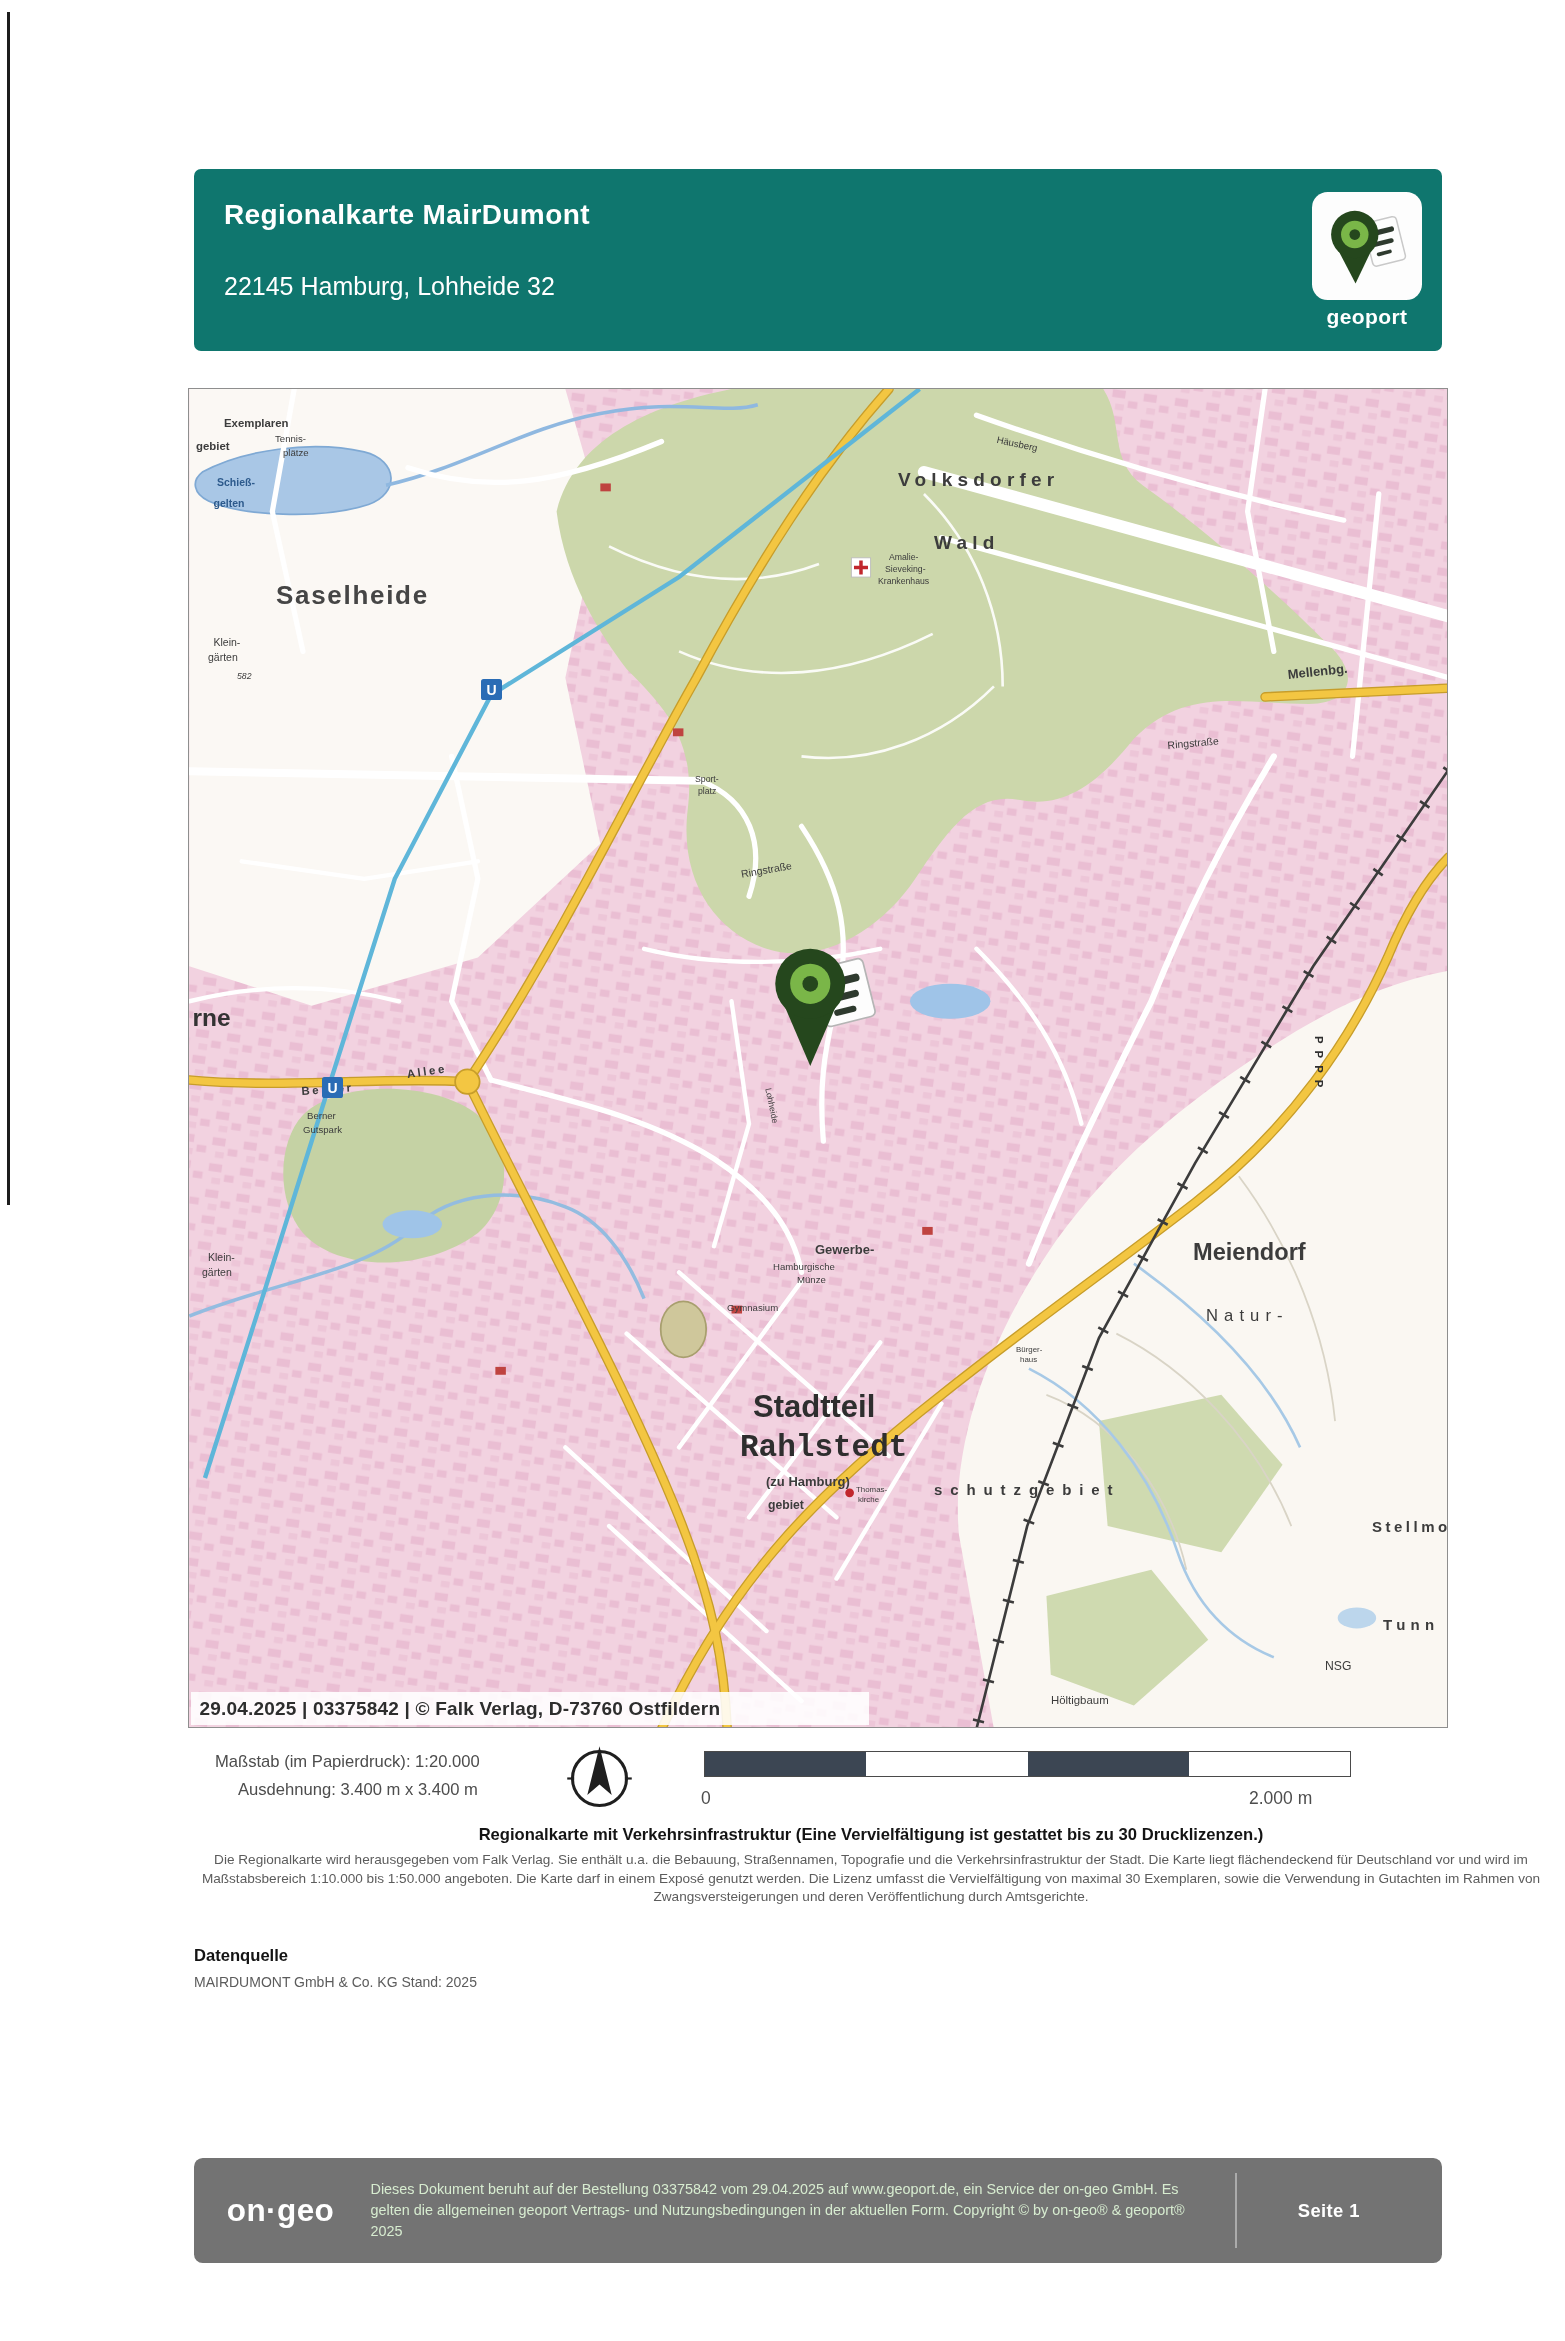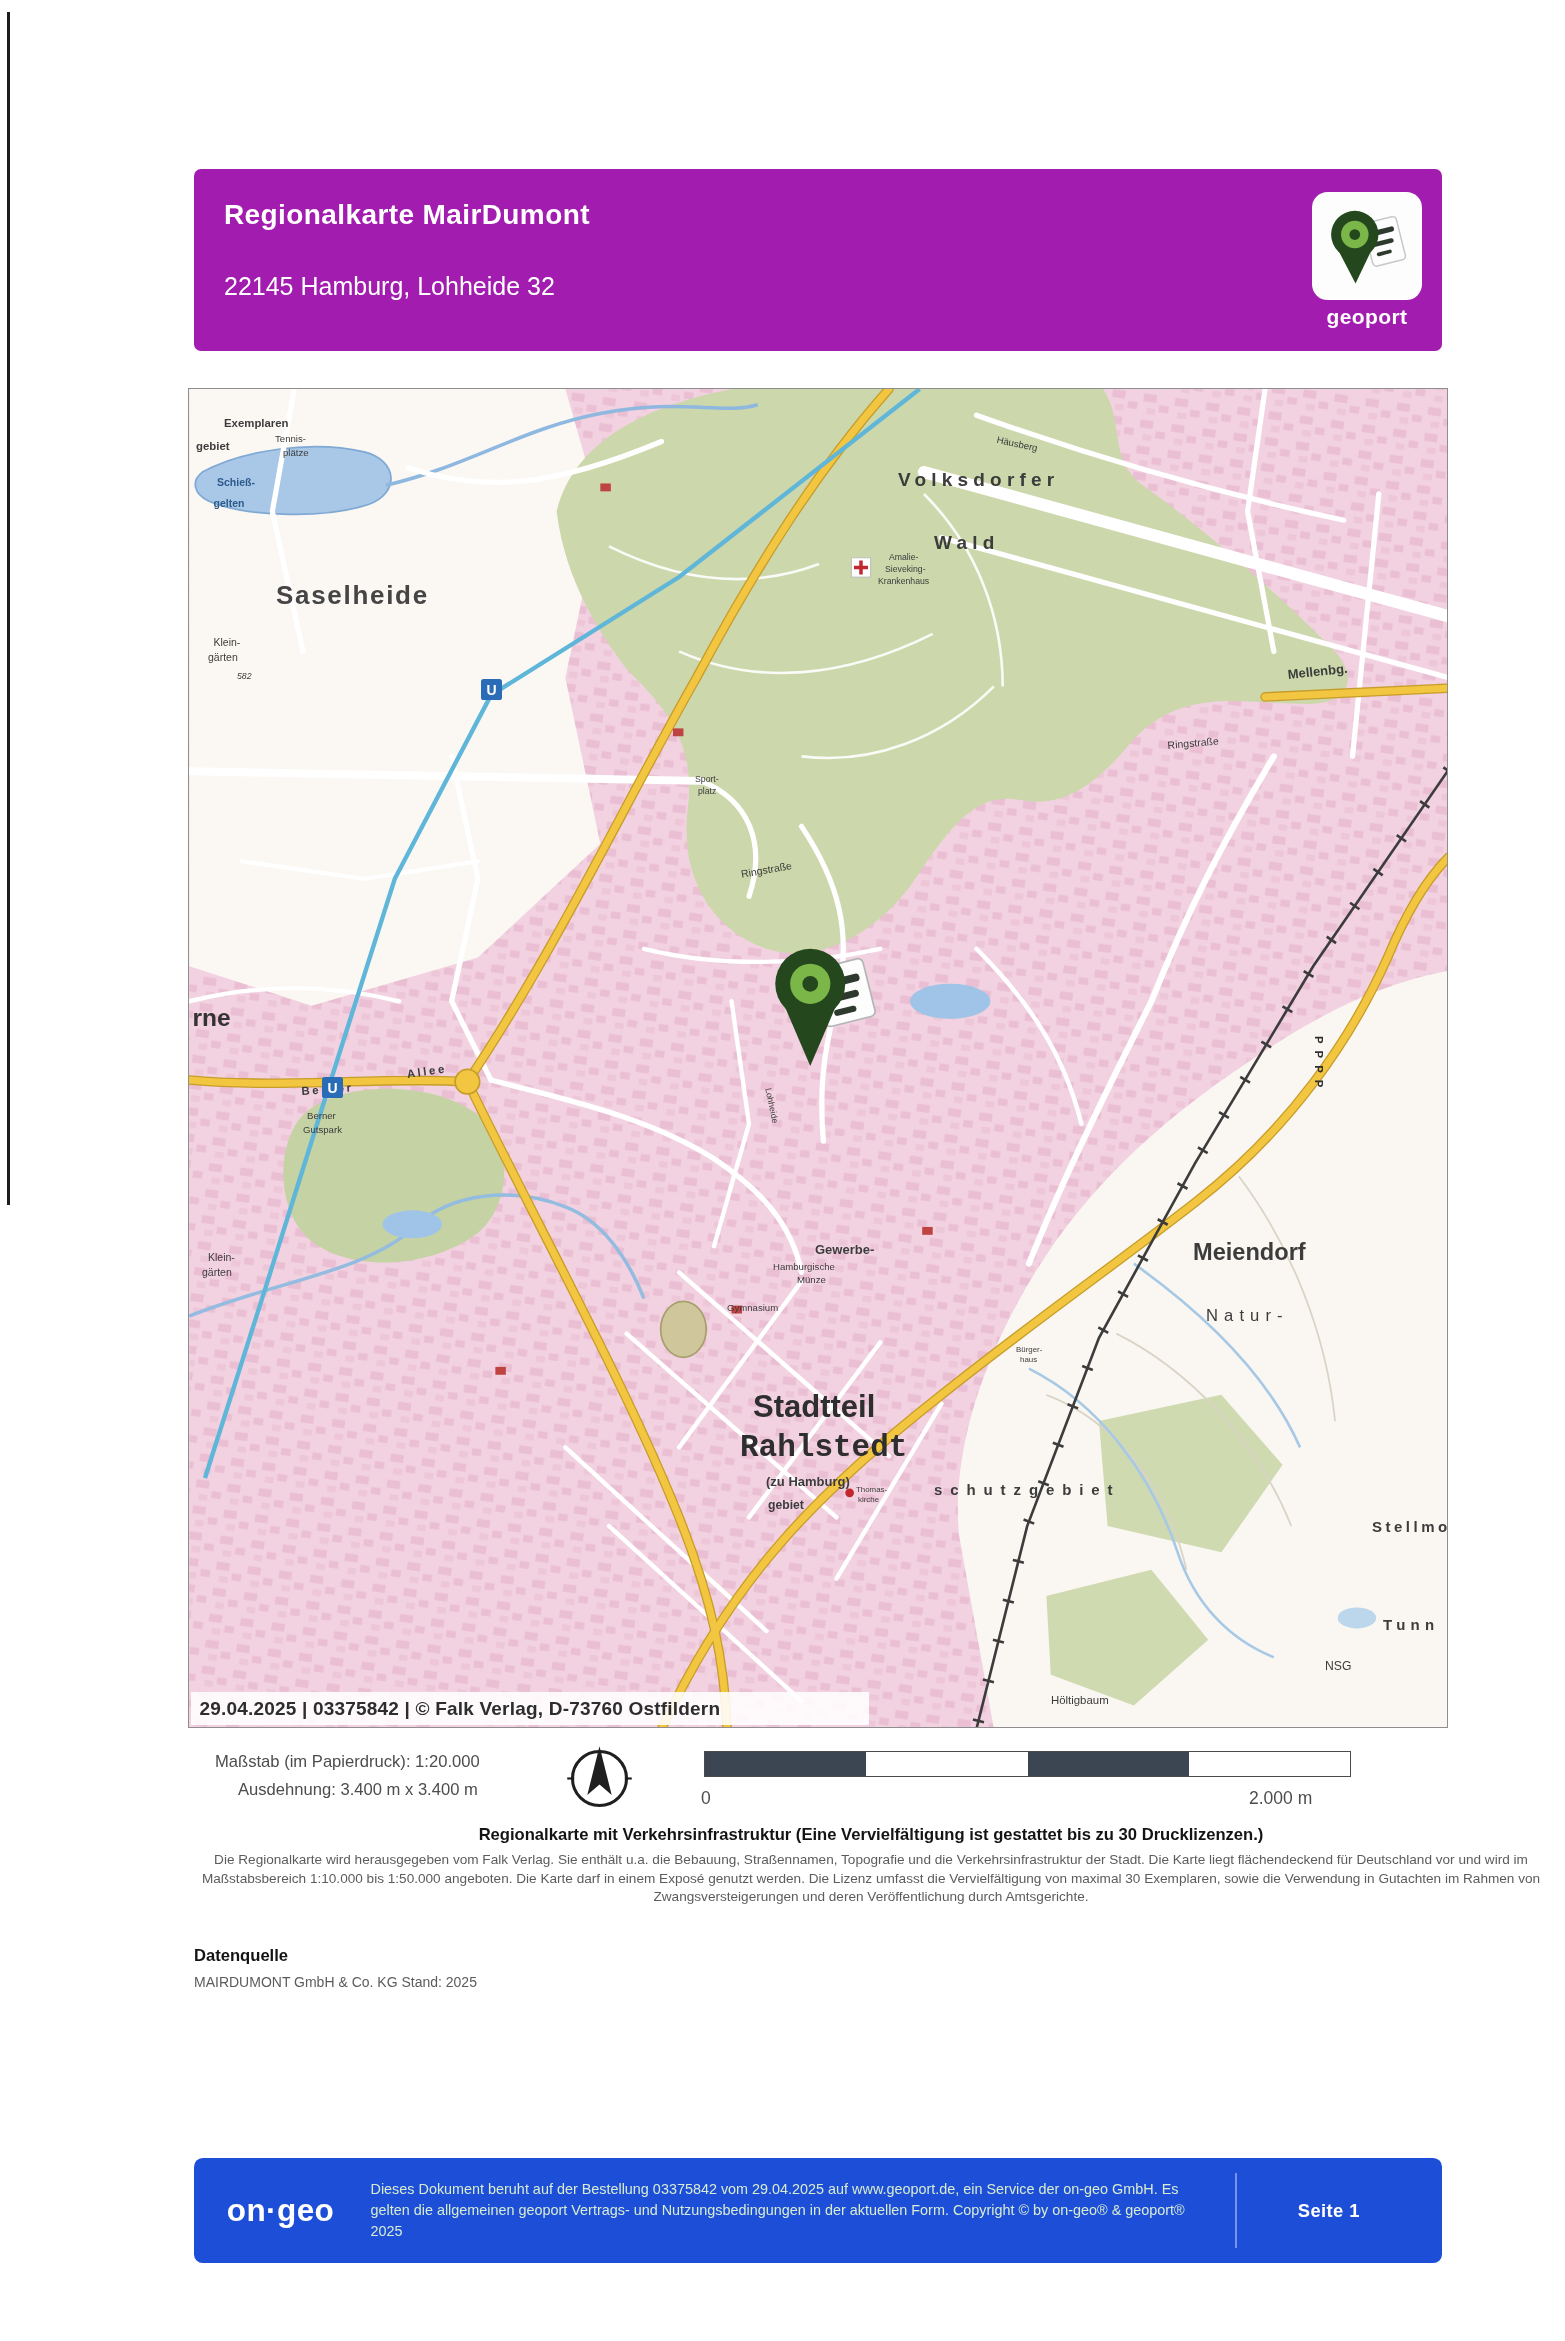--- a/index.html
+++ b/index.html
@@ -1,21 +1,21 @@
 <!DOCTYPE html>
 <html style="font-size:14px"><head>
 <meta charset="utf-8">
 <style>
   html,body{margin:0;padding:0;background:#e9e9e9;}
   *{box-sizing:border-box;font-family:"Liberation Sans",sans-serif;}
   #page{position:relative;width:1566px;height:2342px;background:#ffffff;overflow:hidden;}
   
   .scanline{position:absolute;left:7px;top:12.2px;width:2.6px;height:1193px;background:#1d1d1d;}
   
-  .hdr{position:absolute;left:194px;top:169px;width:1248px;height:182px;background:#a21caf;border-radius:7px;}
+  .hdr{position:absolute;left:194px;top:169px;width:1248px;height:182px;background:#0f766e;border-radius:7px;}
   .hdr-title{position:absolute;left:30px;top:30px;color:#fff;font-size:28px;font-weight:bold;letter-spacing:0.4px;}
   .hdr-sub{position:absolute;left:30px;top:103px;color:#fff;font-size:25px;}
   .brandbox{position:absolute;right:17.5px;top:23px;width:115px;text-align:center;}
   .brandbox .white{width:110px;height:108px;margin:0 auto;background:#fdfdfd;border-radius:15.7px;display:flex;align-items:center;justify-content:center;}
   .brandbox .bl{color:#fff;font-size:21px;font-weight:bold;margin-top:5.2px;letter-spacing:0.4px;}
   
   .mapwrap{position:absolute;left:188px;top:388px;width:1260px;height:1340px;border:0.9px solid #8e8e8e;overflow:hidden;background:#f2d2e0;}
   .mapwrap svg{position:absolute;left:0;top:0;}
   .ml{position:absolute;color:#3c3c3c;white-space:nowrap;transform-origin:left top;}
   .attrib{position:absolute;left:1.7px;top:1303px;width:678px;height:33px;background:rgba(255,255,255,.88);
@@ -32,21 +32,21 @@
   .s0{position:absolute;left:701px;top:1788px;font-size:17.5px;color:#4d4d4d;}
   .s2000{position:absolute;left:1249px;top:1788px;font-size:17.5px;color:#4d4d4d;}
   
   .lic{position:absolute;left:194px;top:1825px;width:1354px;text-align:center;}
   .lic .h{font-size:16.6px;font-weight:bold;color:#141414;}
   .lic .b{margin-top:6.1px;font-size:13.6px;color:#5c5c5c;line-height:18.4px;}
   .dsrc{position:absolute;left:194px;top:1946px;}
   .dsrc .h{font-size:16.6px;font-weight:bold;color:#141414;}
   .dsrc .v{margin-top:8px;font-size:14px;color:#5c5c5c;}
   
-  .ftr{position:absolute;left:194px;top:2158px;width:1248px;height:105px;background:#1d4ed8;border-radius:8.7px;
+  .ftr{position:absolute;left:194px;top:2158px;width:1248px;height:105px;background:#737373;border-radius:8.7px;
        display:flex;align-items:center;padding:0 21px;}
   .ftr .brand{width:131px;color:#fff;font-size:31.5px;font-weight:bold;letter-spacing:0.4px;text-align:center;}
   .ftr .txt{width:840px;margin-left:24.5px;font-size:14.4px;color:#d7ecd0;line-height:21px;}
   .ftr .div{width:1.7px;height:75px;background:rgba(255,255,255,.4);margin-left:24.5px;}
   .ftr .pg{flex:1;text-align:center;color:#fff;font-size:18.4px;font-weight:bold;letter-spacing:0.4px;}
 </style>
 </head>
 <body>
 
 <div id="page">

